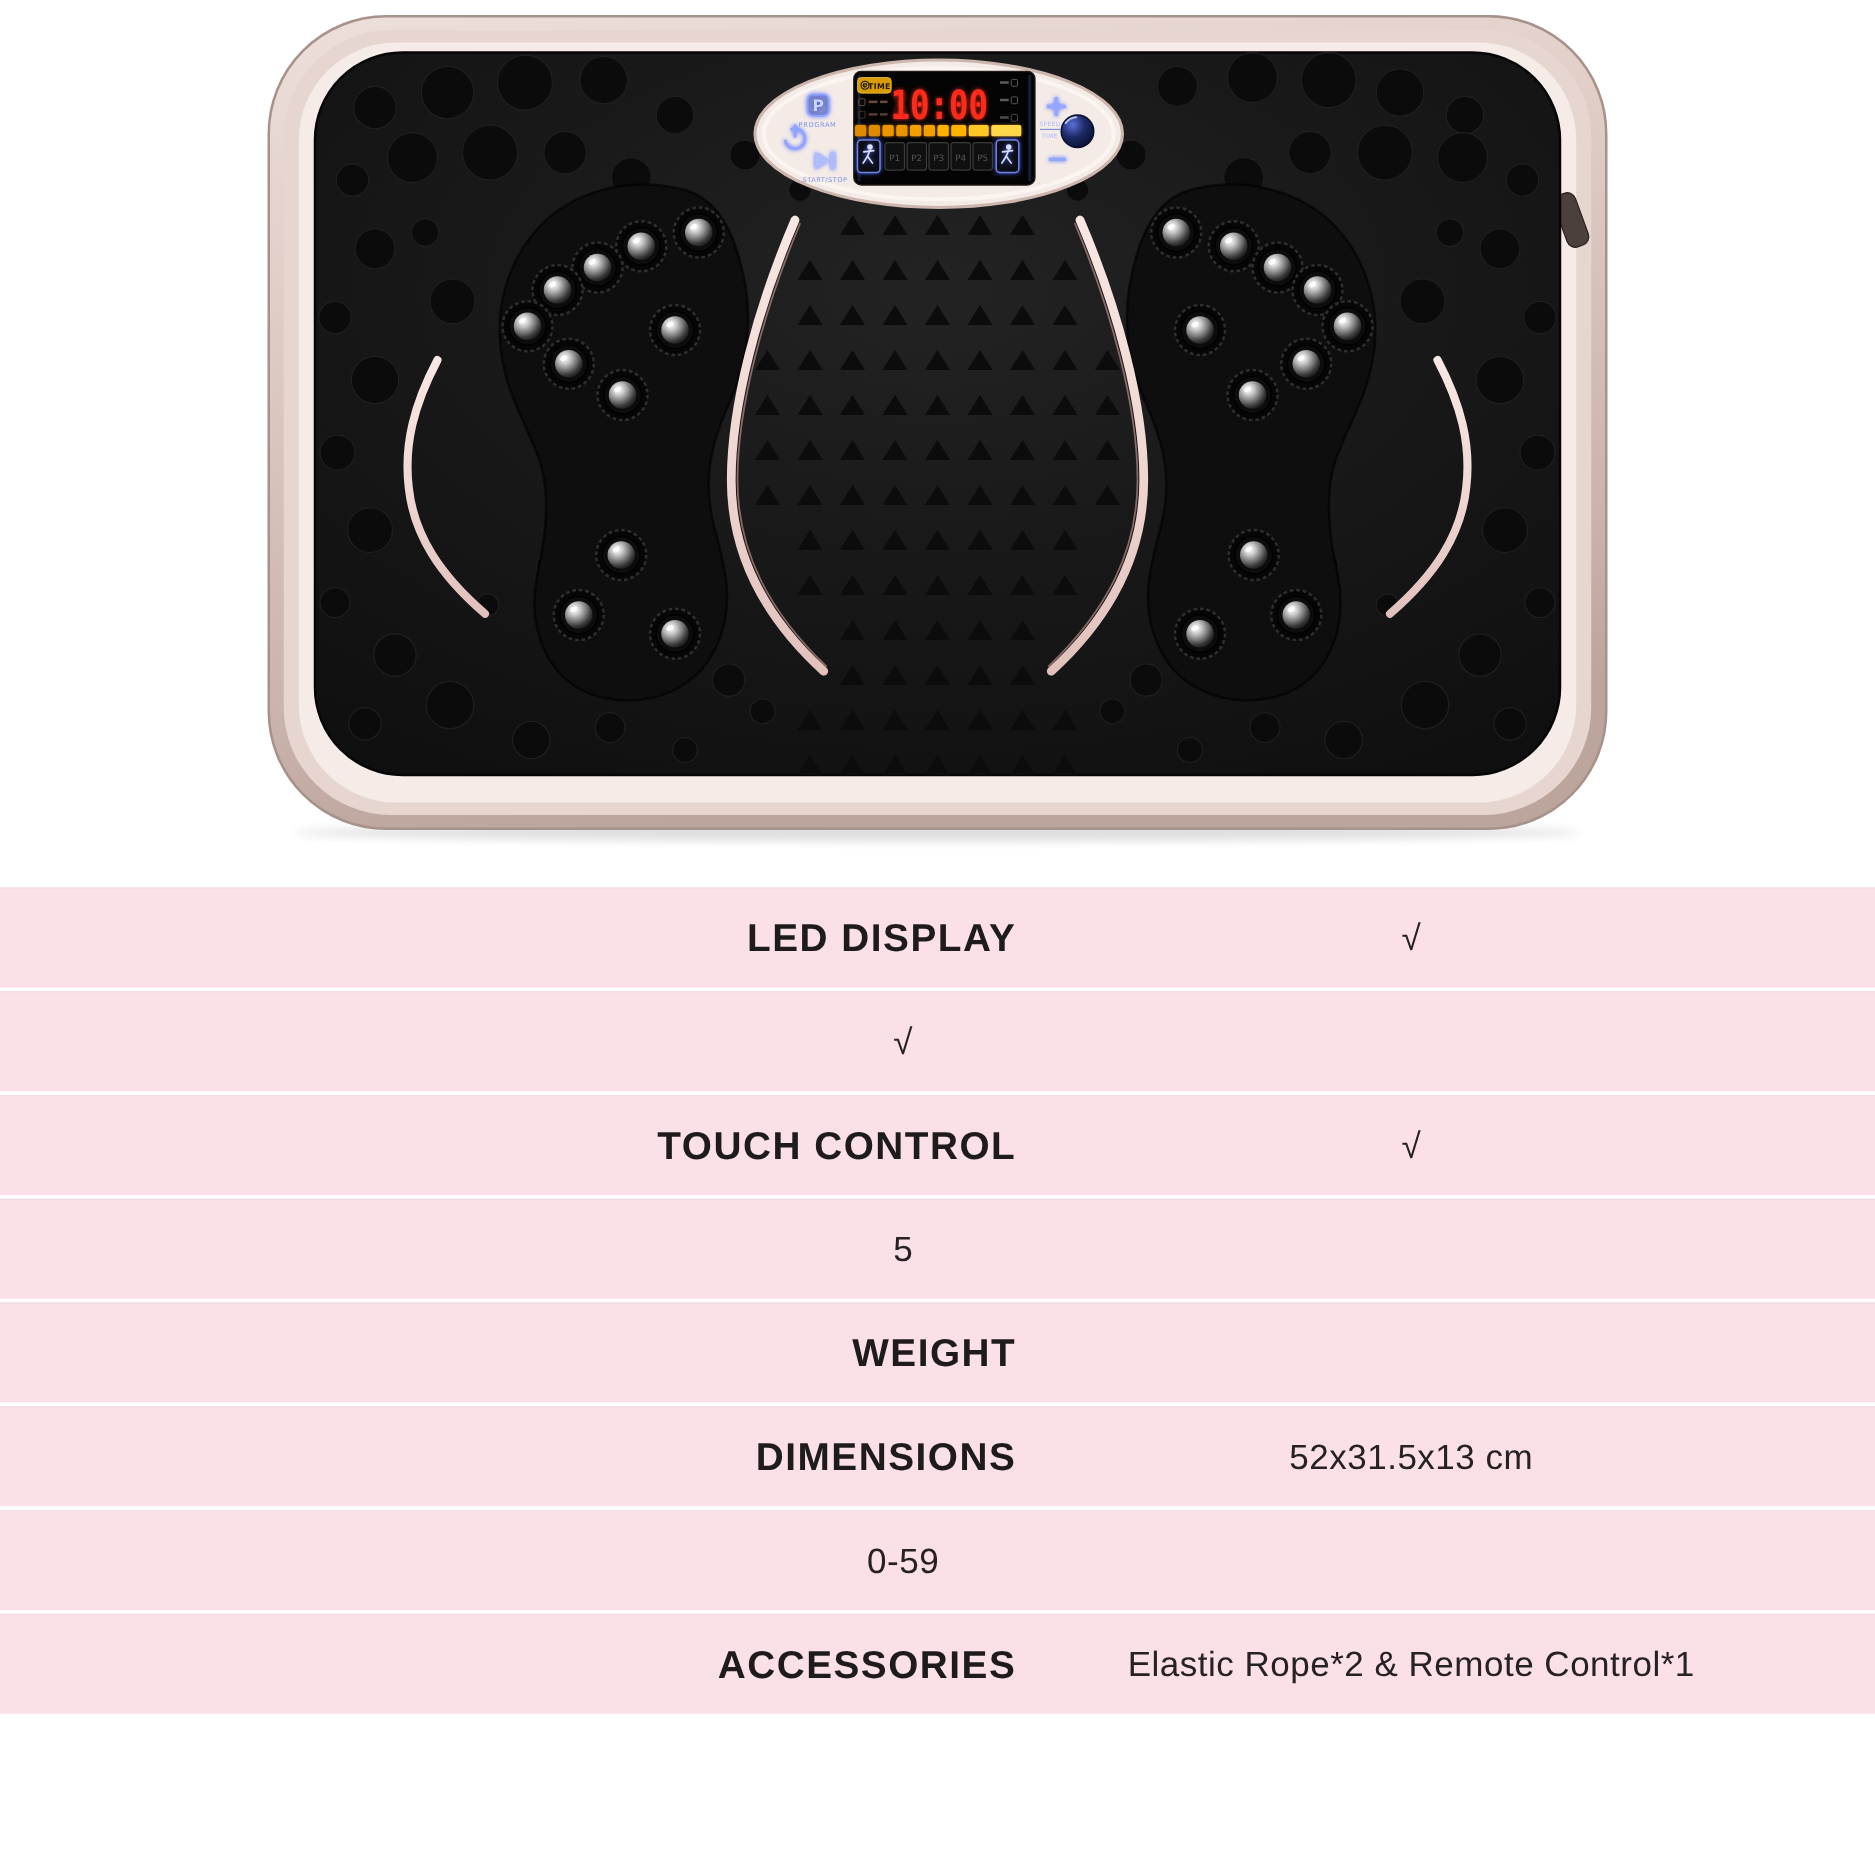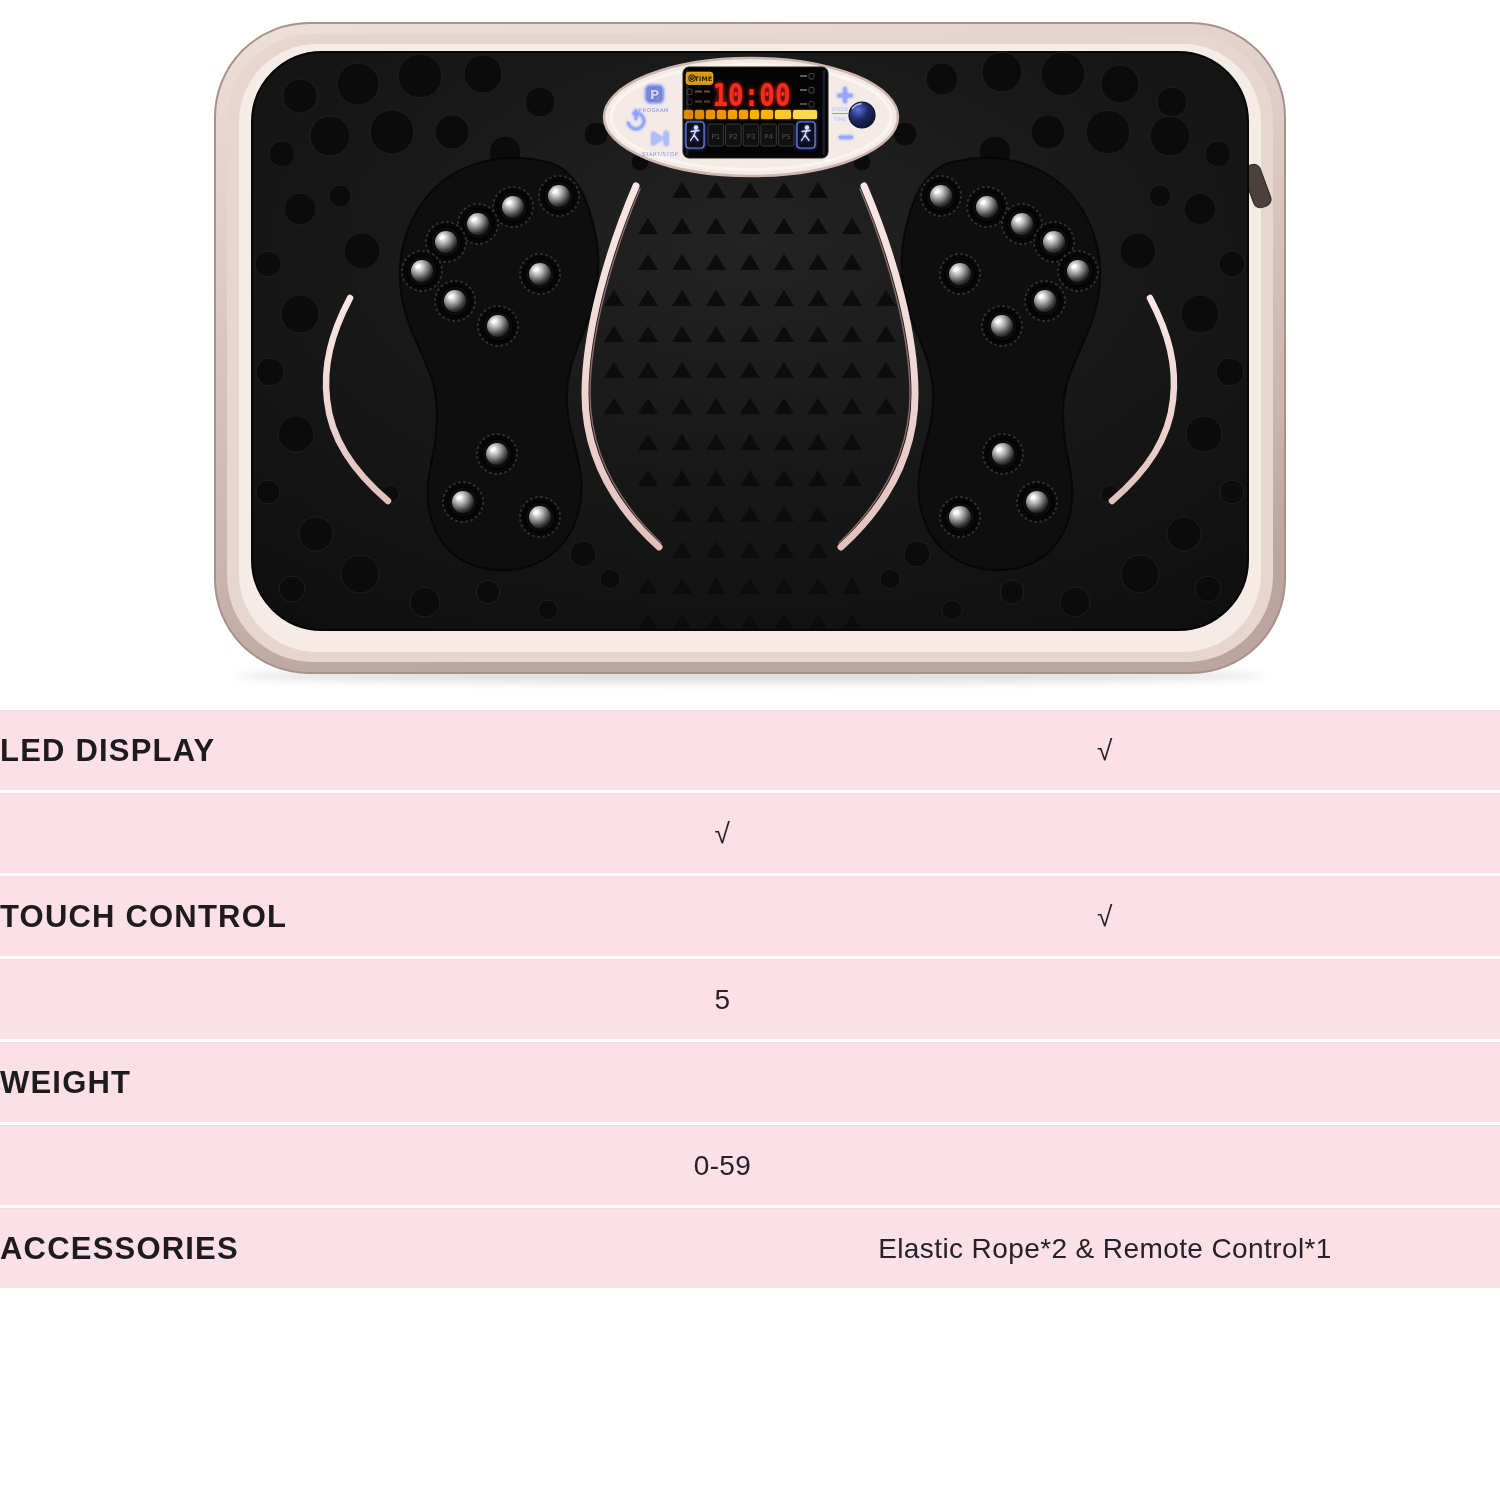--- a/index.html
+++ b/index.html
@@ -1,32 +1,32 @@
 <!DOCTYPE html>
 <html><head>
 <meta charset="utf-8">
 <style>
   html,body{margin:0;padding:0;}
   body{
     width:1500px;height:1500px;position:relative;background:#ffffff;
     font-family:"Liberation Sans",sans-serif;overflow:hidden;
   }
-  .machine{position:absolute;top:14px;left:0;width:1481px;height:700px;}
+  .machine{position:absolute;top:4px;left:0;width:1481px;height:700px;}
   .machine svg{display:block;}
   .spec-table{
     position:absolute;top:710px;left:0;width:1500px;
     display:flex;flex-direction:column;gap:3px;
   }
   .spec-row{
     height:80px;background:#fce0e7;display:flex;align-items:center;
     border-top:1px solid #eedde1;box-sizing:border-box;
   }
   .spec-label{
-    width:51%;text-align:left;
-    font-weight:700;font-size:31px;color:#1d1b1c;letter-spacing:1.2px;
+    width:51%;text-align:right;
+    font-weight:700;font-size:31px;color:#1d1b1c;letter-spacing:1.2px;margin-left:48px;
   }
   .spec-value{
     flex:1;text-align:center;padding-right:55px;
     font-weight:400;font-size:28px;color:#262224;letter-spacing:.4px;
   }
 </style>
 </head>
 <body>
 
 <div class="machine">
@@ -490,19 +490,23 @@
     <div class="spec-label">TOUCH CONTROL</div>
     <div class="spec-value">√</div>
   </div>
   <div class="spec-row">
     <div class="spec-value">5</div>
   </div>
   <div class="spec-row">
     <div class="spec-label">WEIGHT</div>
   </div>
   <div class="spec-row">
+    <div class="spec-label">DIMENSIONS</div>
+    <div class="spec-value">52x31.5x13 cm</div>
+  </div>
+  <div class="spec-row">
     <div class="spec-value">0-59</div>
   </div>
   <div class="spec-row">
     <div class="spec-label">ACCESSORIES</div>
     <div class="spec-value">Elastic Rope*2 &amp; Remote Control*1</div>
   </div>
 </div>
 
 </body></html>

